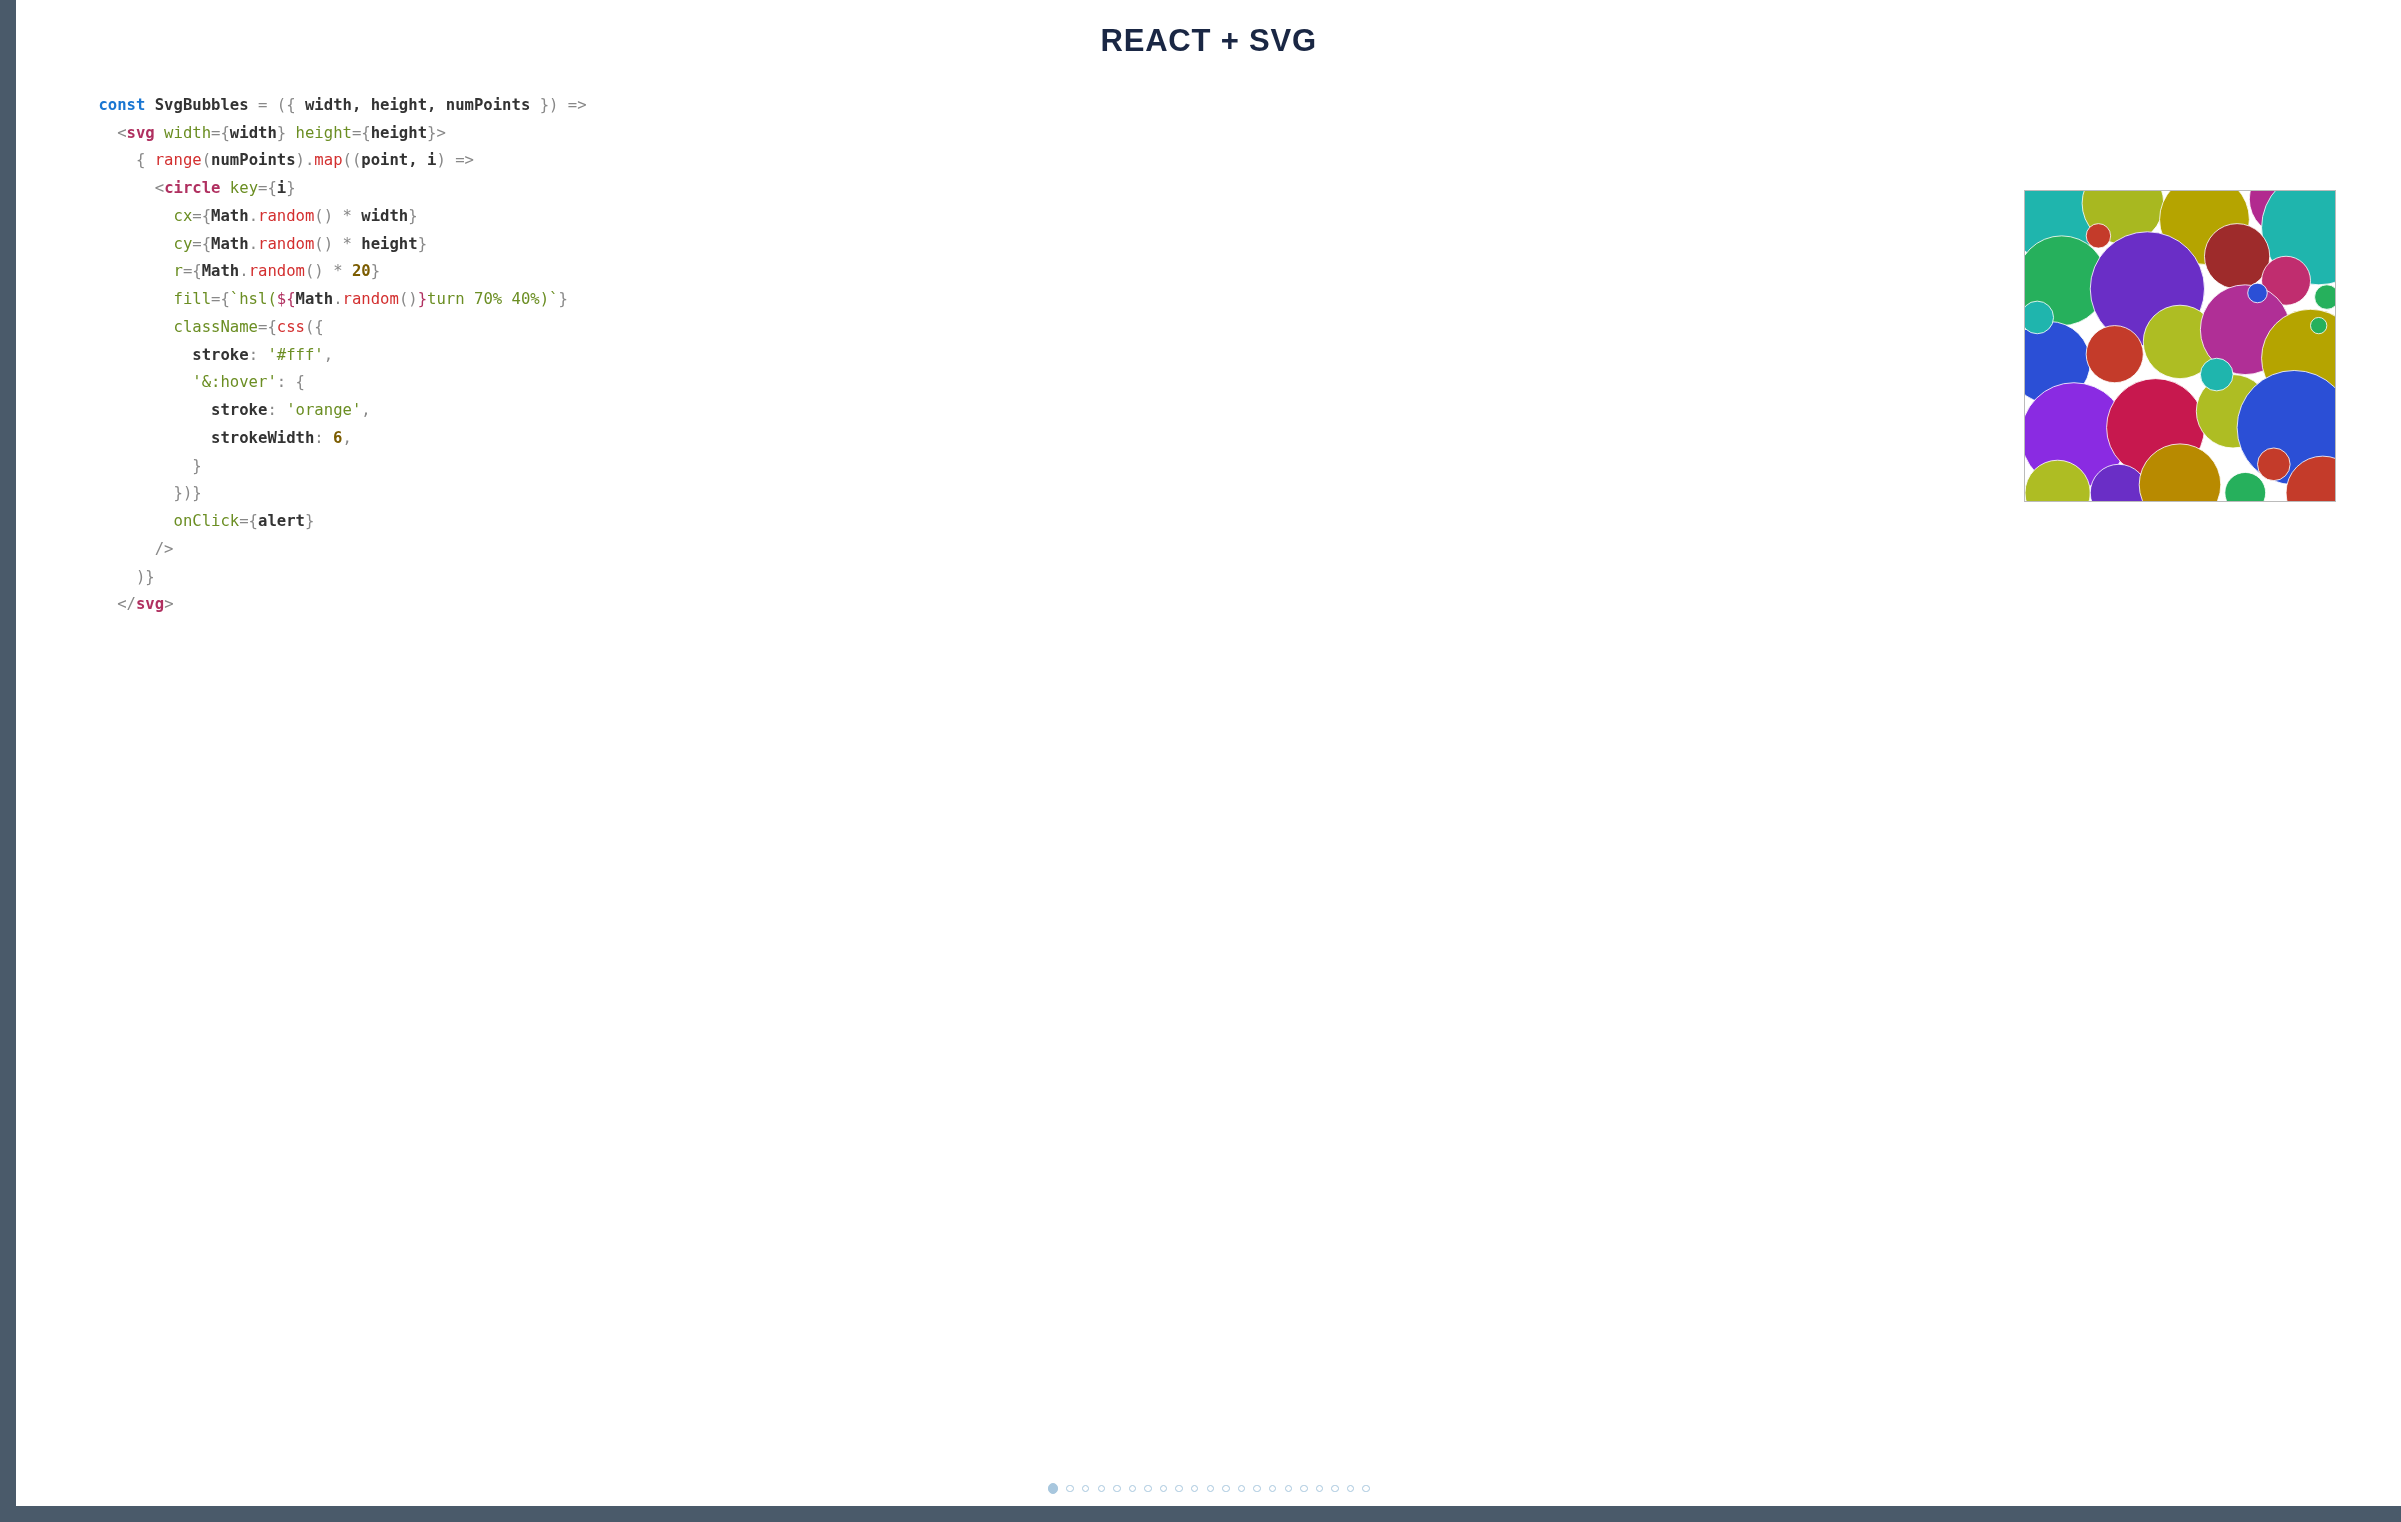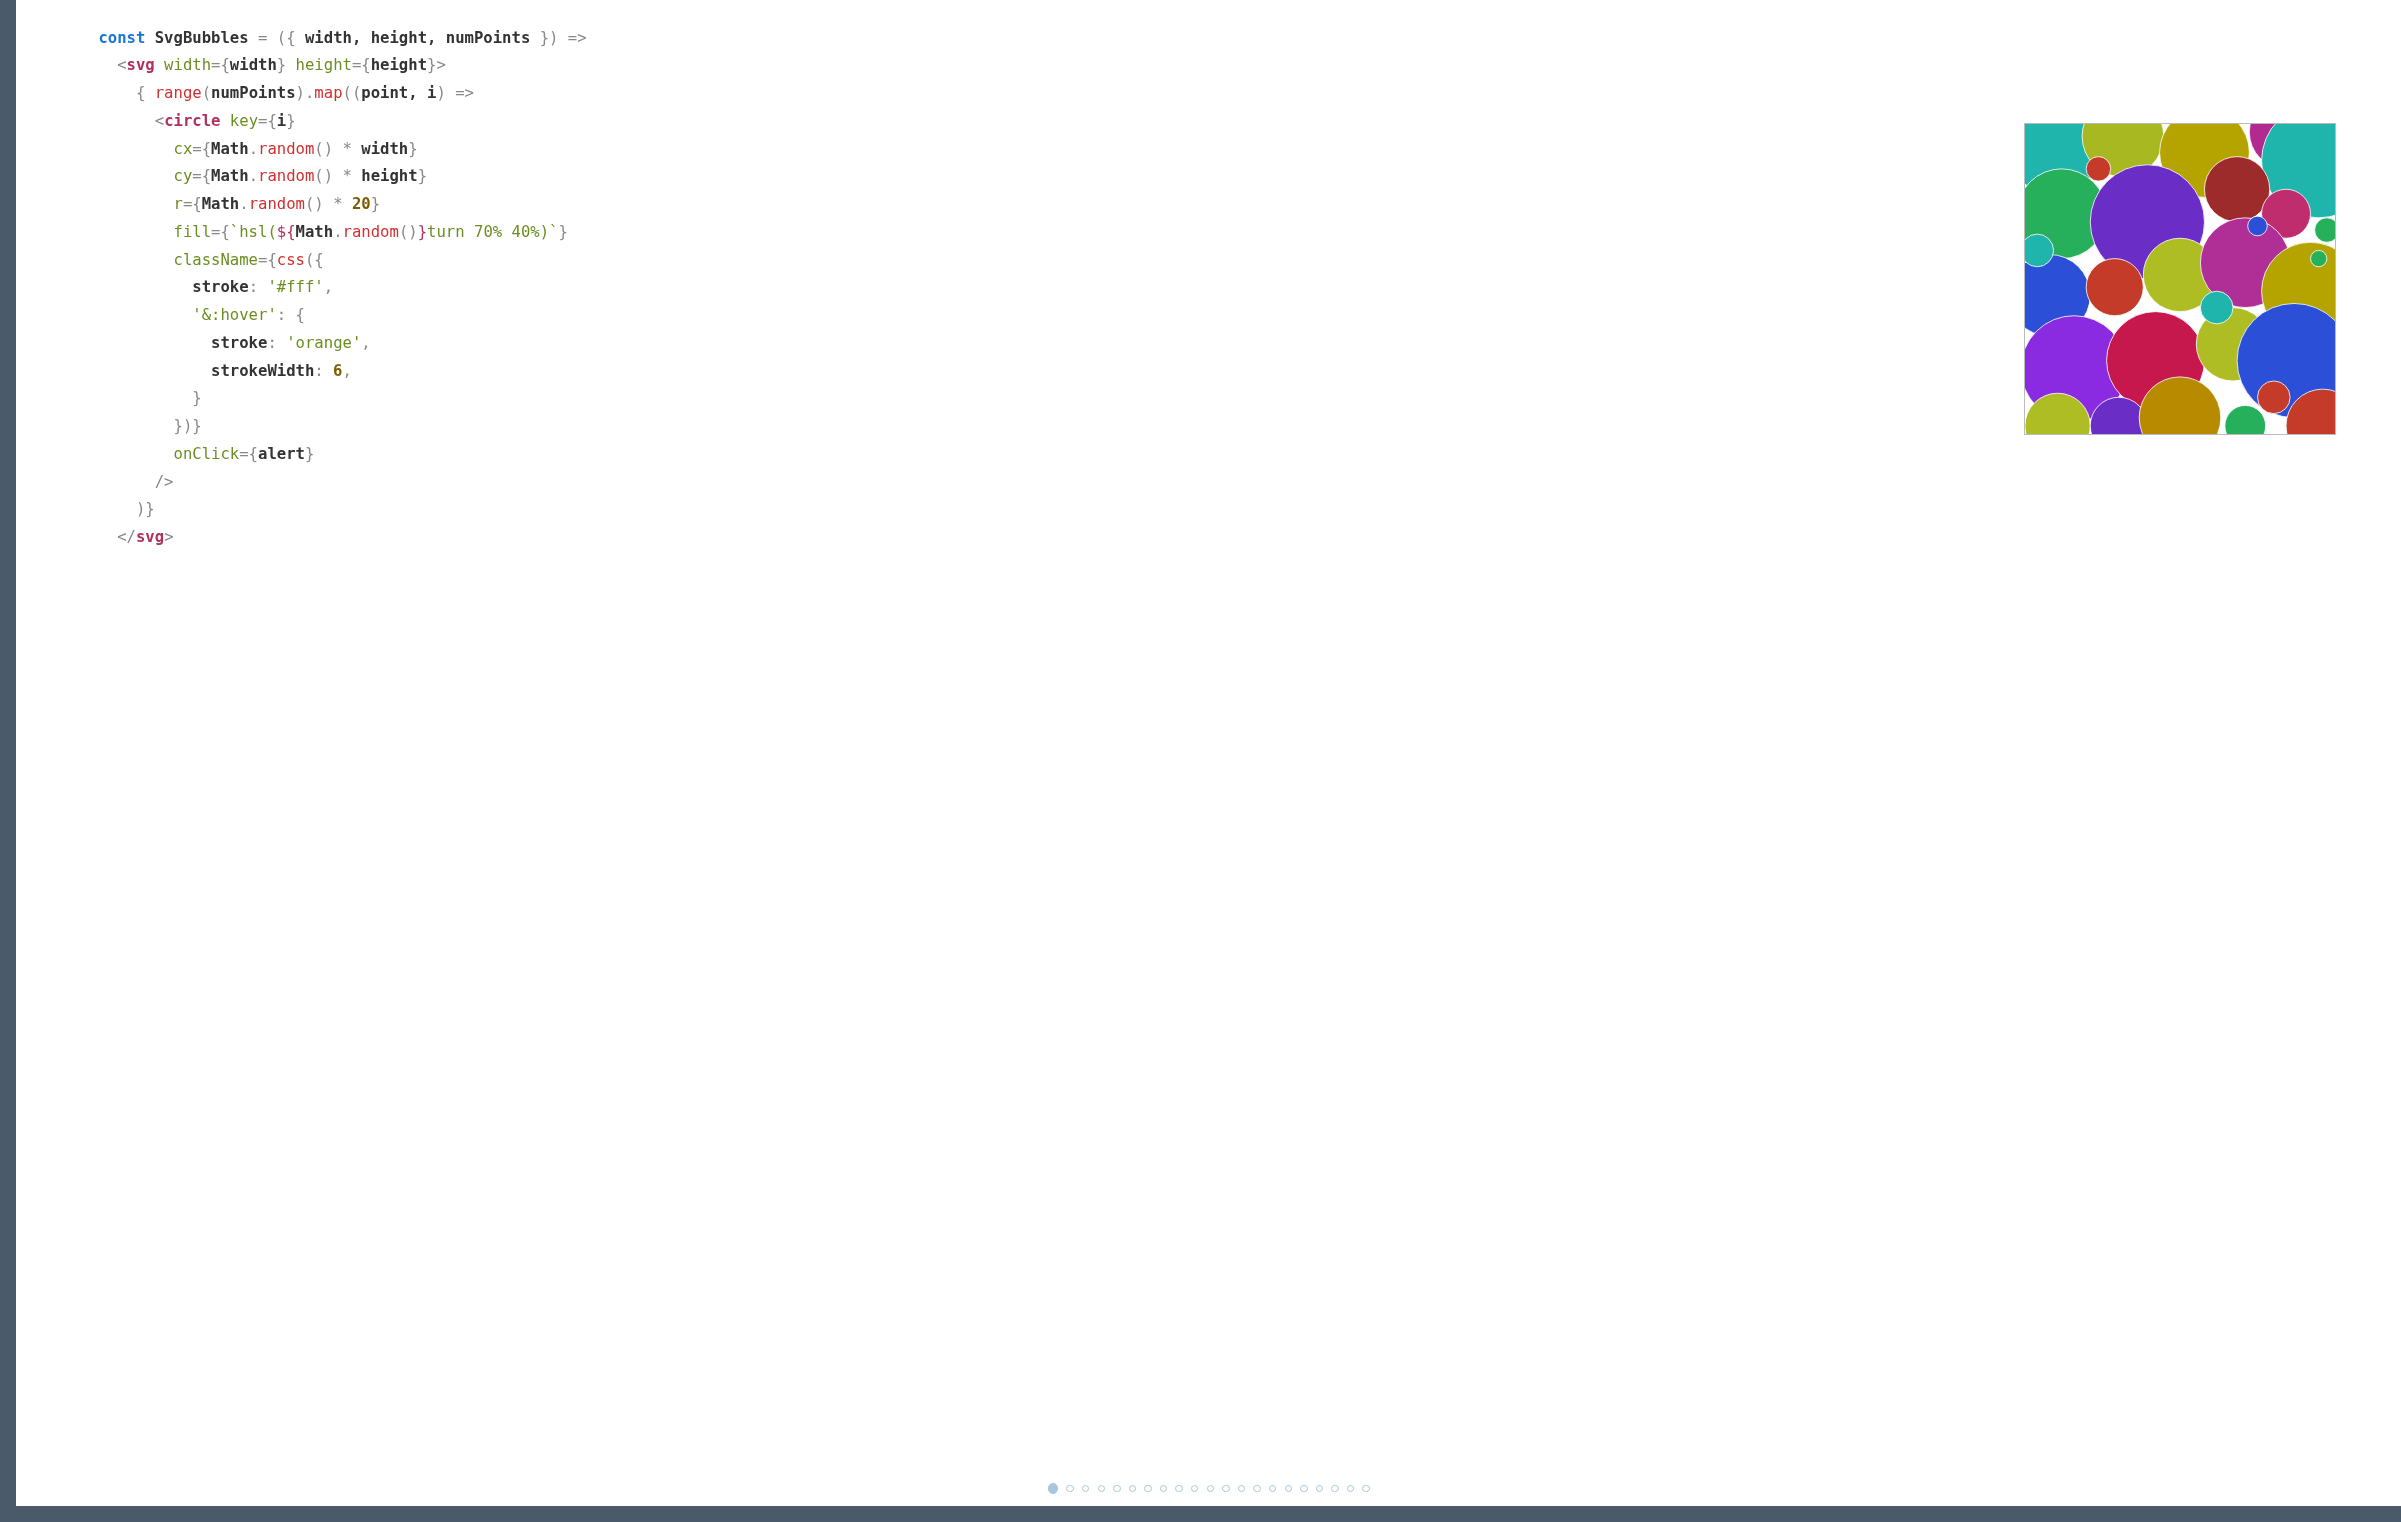--- a/index.html
+++ b/index.html
@@ -87,20 +87,21 @@
     background: #a8c7de;
     border-color: #a8c7de;
     margin-top: -1.6px;
   }
 </style>
 </head>
 <body>
 
 <div class="slide-wrap">
 
+  <h1 class="slide-title">REACT + SVG</h1>
 
   <div class="content-row">
 
     <div class="code-col">
 <pre class="code"><span class="tok-keyword">const</span><span class="tok-plain"> SvgBubbles </span><span class="tok-punct">=</span><span class="tok-punct"> (</span><span class="tok-brace">{ </span><span class="tok-plain">width, height, numPoints</span><span class="tok-brace"> }</span><span class="tok-punct">) </span><span class="tok-punct">=&gt;</span>
   <span class="tok-punct">&lt;</span><span class="tok-tag">svg</span><span class="tok-attr"> width</span><span class="tok-punct">=</span><span class="tok-brace">{</span><span class="tok-plain">width</span><span class="tok-brace">}</span><span class="tok-attr"> height</span><span class="tok-punct">=</span><span class="tok-brace">{</span><span class="tok-plain">height</span><span class="tok-brace">}</span><span class="tok-punct">&gt;</span>
     <span class="tok-brace">{ </span><span class="tok-fn">range</span><span class="tok-punct">(</span><span class="tok-plain">numPoints</span><span class="tok-punct">)</span><span class="tok-punct">.</span><span class="tok-fn">map</span><span class="tok-punct">((</span><span class="tok-plain">point, i</span><span class="tok-punct">) </span><span class="tok-punct">=&gt;</span>
       <span class="tok-punct">&lt;</span><span class="tok-tag">circle</span><span class="tok-attr"> key</span><span class="tok-punct">=</span><span class="tok-brace">{</span><span class="tok-plain">i</span><span class="tok-brace">}</span>
         <span class="tok-attr">cx</span><span class="tok-punct">=</span><span class="tok-brace">{</span><span class="tok-plain">Math</span><span class="tok-punct">.</span><span class="tok-fn">random</span><span class="tok-punct">() </span><span class="tok-punct">*</span><span class="tok-plain"> width</span><span class="tok-brace">}</span>
         <span class="tok-attr">cy</span><span class="tok-punct">=</span><span class="tok-brace">{</span><span class="tok-plain">Math</span><span class="tok-punct">.</span><span class="tok-fn">random</span><span class="tok-punct">() </span><span class="tok-punct">*</span><span class="tok-plain"> height</span><span class="tok-brace">}</span>

